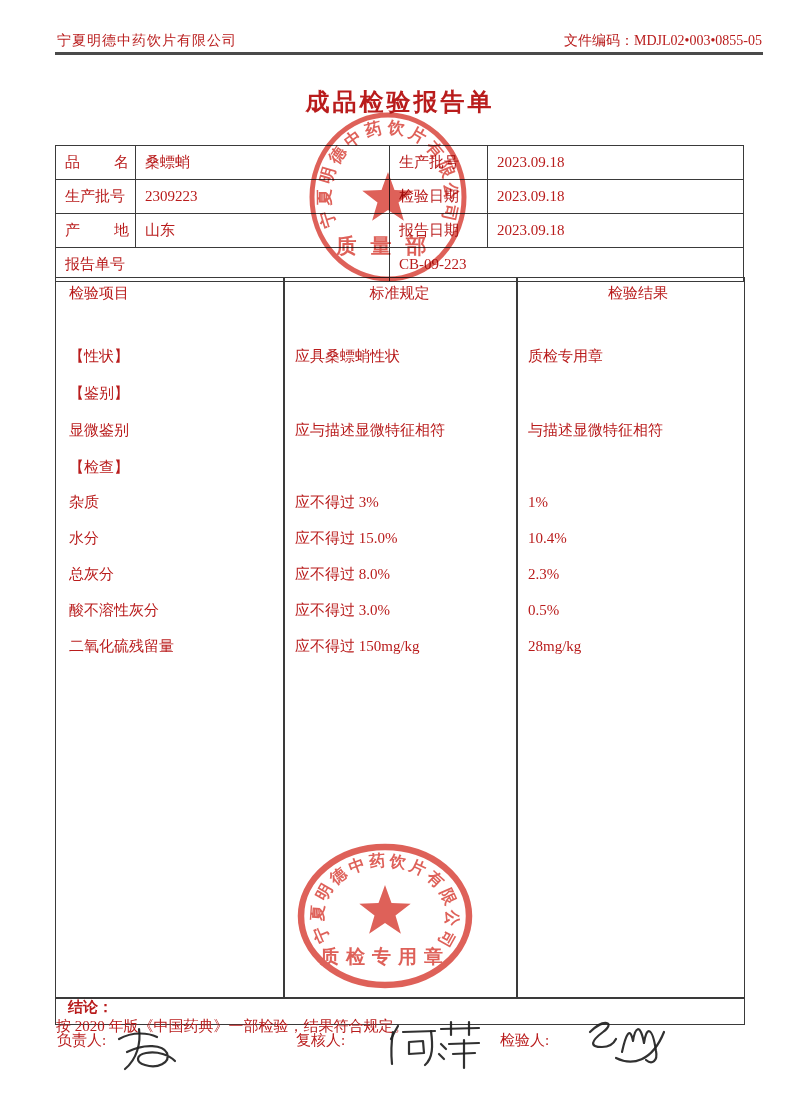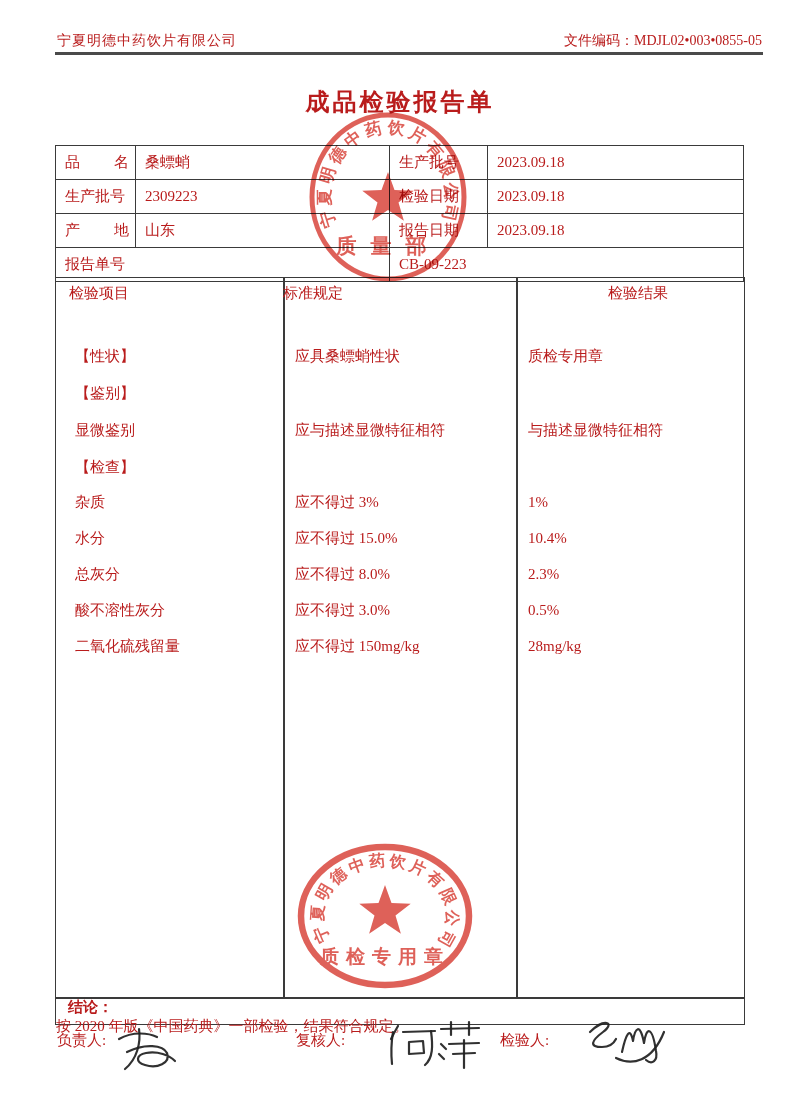--- a/index.html
+++ b/index.html
@@ -19,25 +19,25 @@
   table.info{position:absolute;left:55px;top:145px;width:688px;border-collapse:collapse;
     font-size:15px;table-layout:fixed;}
   table.info td{border:1.5px solid #3a3a3a;height:33px;padding:0 0 0 9px;white-space:nowrap;overflow:visible;}
   .jlabel{display:inline-block;width:64px;text-align:justify;text-align-last:justify;text-justify:inter-character;}
   
   .main-table{position:absolute;left:55px;top:277px;width:688px;height:720px;
     border:1.5px solid #3a3a3a;font-size:15px;}
   .vline{position:absolute;top:0;bottom:0;width:1.5px;background:#3a3a3a;}
   .mt-header{position:absolute;top:6px;left:0;width:100%;height:22px;}
   .mt-header .h-item{position:absolute;left:13px;}
-  .mt-header .h-standard{position:absolute;left:227px;width:233px;}
+  .mt-header .h-standard{position:absolute;left:227px;width:233px;text-align:center;}
   .mt-header .h-result{position:absolute;left:460px;width:228px;text-align:center;padding-left:8px;}
   .mt-header span{text-underline-offset:4px;}
   .mt-row{position:absolute;left:0;width:100%;height:21px;line-height:21px;white-space:nowrap;}
-  .mt-row .c-item{position:absolute;left:19px;text-align:right;}
+  .mt-row .c-item{position:absolute;left:13px;text-align:right;}
   .mt-row .c-standard{position:absolute;left:239px;}
   .mt-row .c-result{position:absolute;left:472px;}
   
   .conclusion{position:absolute;left:55px;top:997px;width:688px;height:26px;
     border:1.5px solid #3a3a3a;display:flex;font-size:15px;flex-direction:column;}
   .conclusion .c-label{font-weight:bold;margin-left:12px;}
   
   .sig-label{position:absolute;top:1031px;font-size:15px;}
   .lbl-resp{left:57px;} .lbl-rev{left:296px;} .lbl-insp{left:500px;}
   .sig-svg{position:absolute;}

